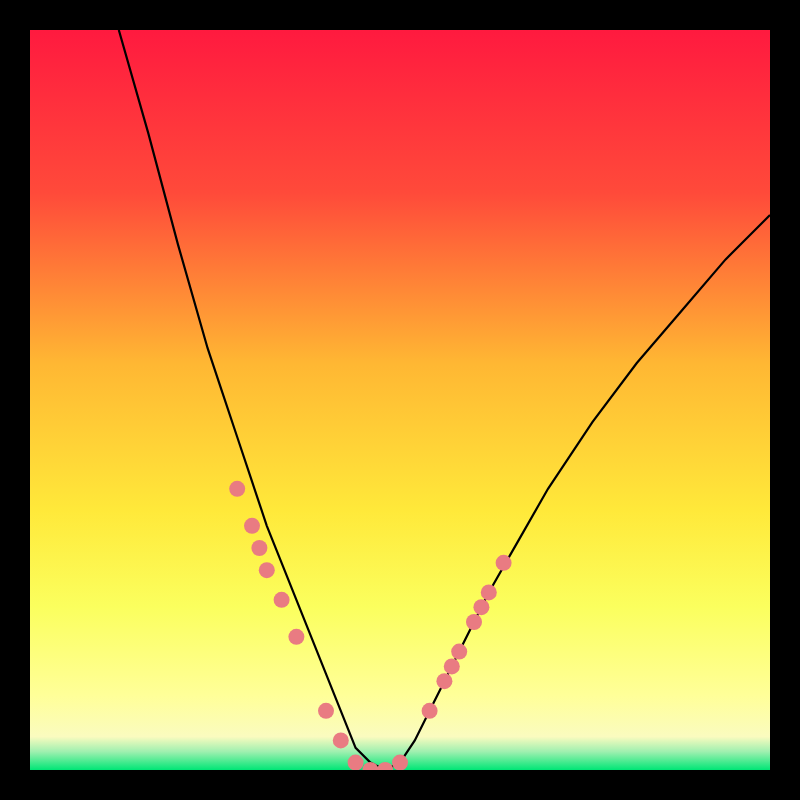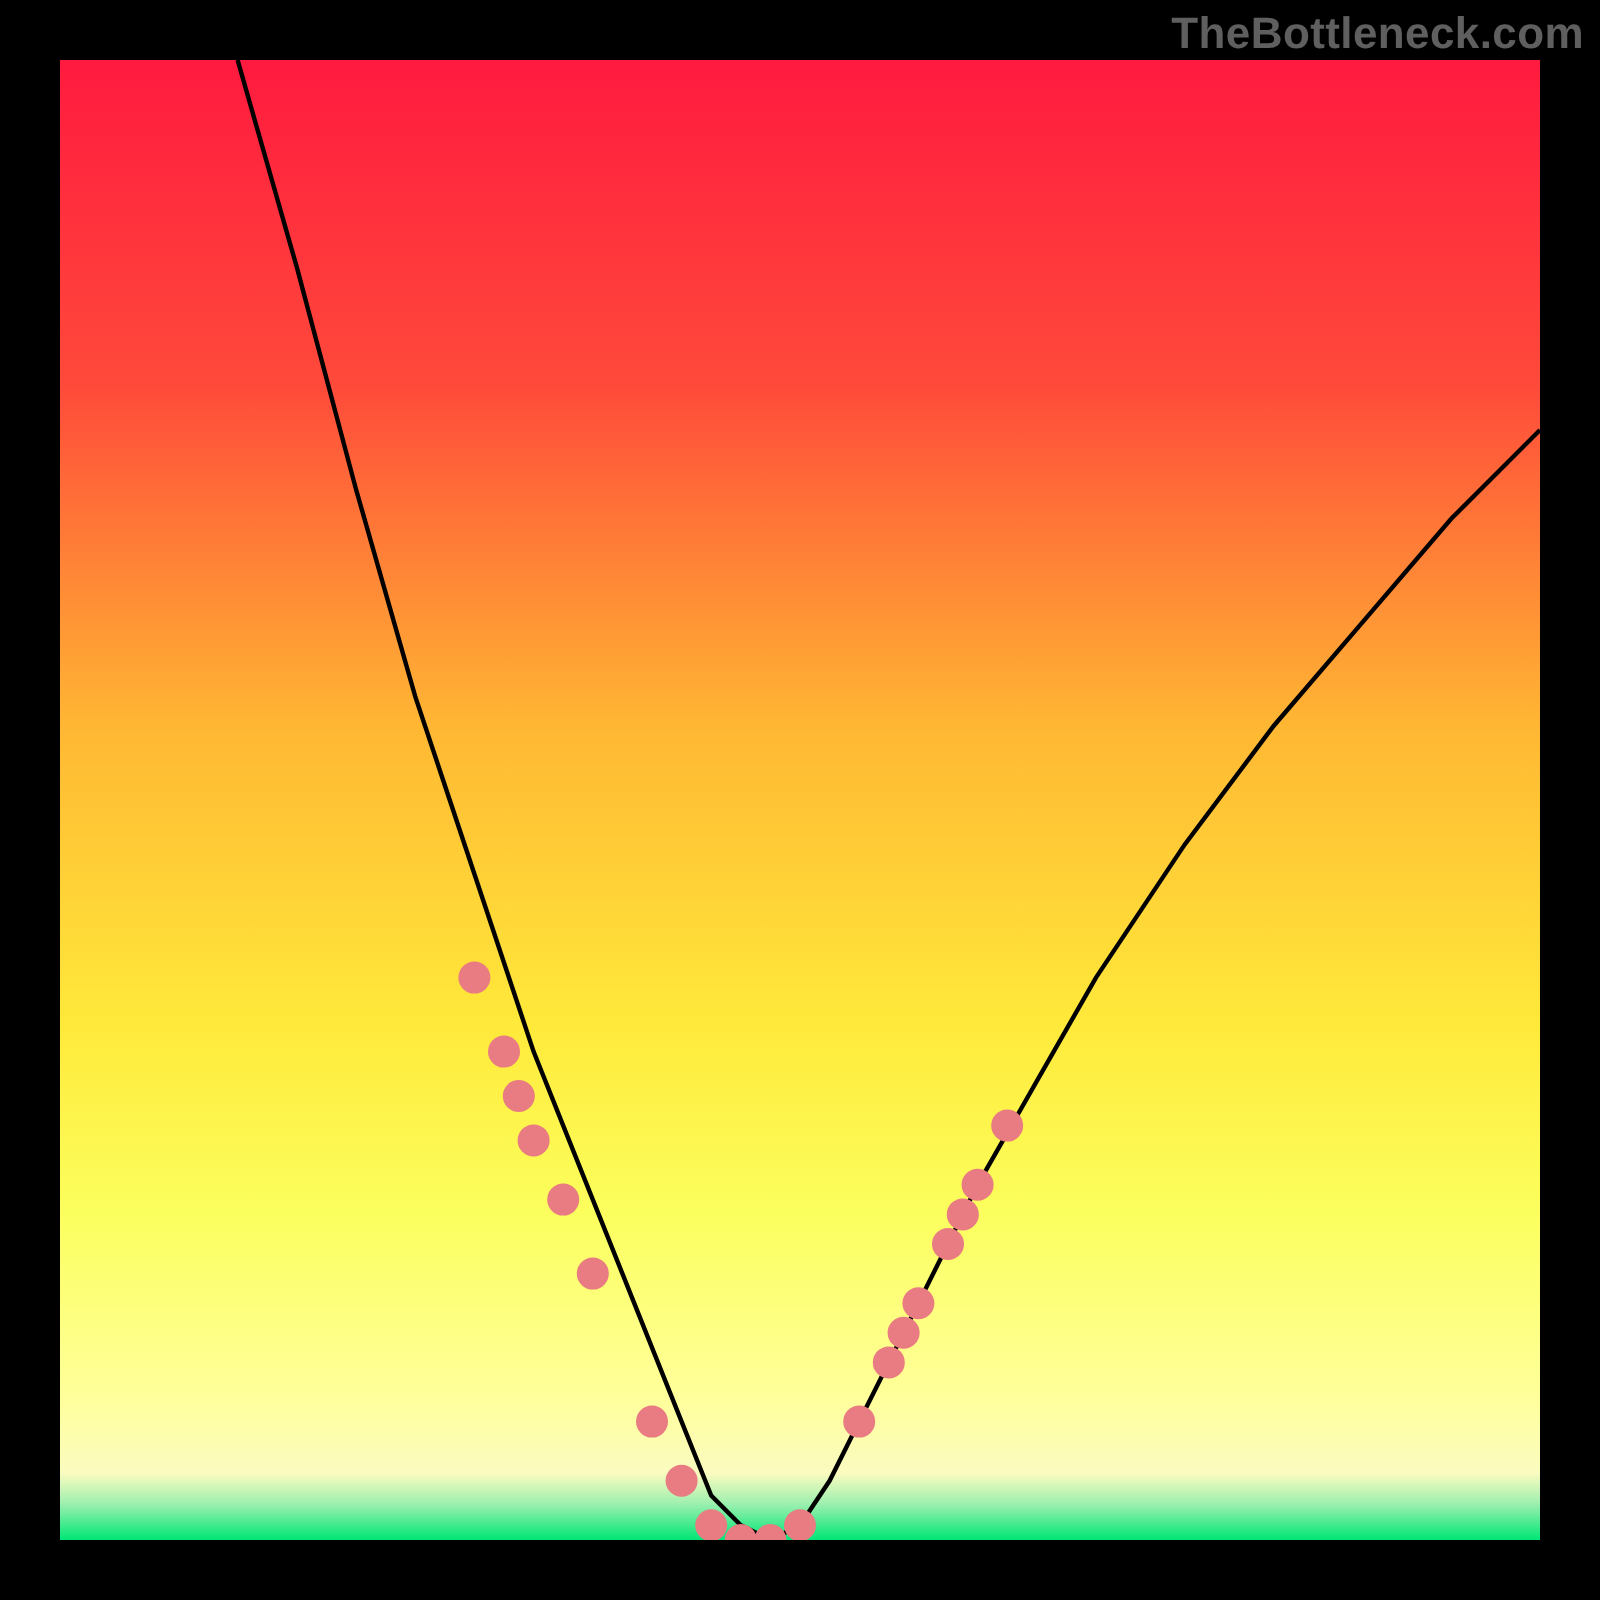--- a/index.html
+++ b/index.html
@@ -32,21 +32,20 @@
     font-weight: 600;
     letter-spacing: 0.2px;
     color: #5f5f5f;
     font-family: Arial, Helvetica, sans-serif;
   }
 </style>
 </head>
 <body>
 
 <div id="stage">
-  <div id="watermark">TheBottleneck.com</div>
   <div id="plot-area">
     <svg id="chart-svg" width="740" height="740" viewBox="0 0 740 740">
       <defs>
         <linearGradient id="bg-grad" x1="0" y1="0" x2="0" y2="1">
             <stop offset="0.00%" stop-color="#ff1a3f"></stop>
             <stop offset="22.00%" stop-color="#ff4a3a"></stop>
             <stop offset="45.00%" stop-color="#ffb733"></stop>
             <stop offset="65.00%" stop-color="#ffe93a"></stop>
             <stop offset="78.00%" stop-color="#fbff5e"></stop>
             <stop offset="90.00%" stop-color="#ffff99"></stop>

